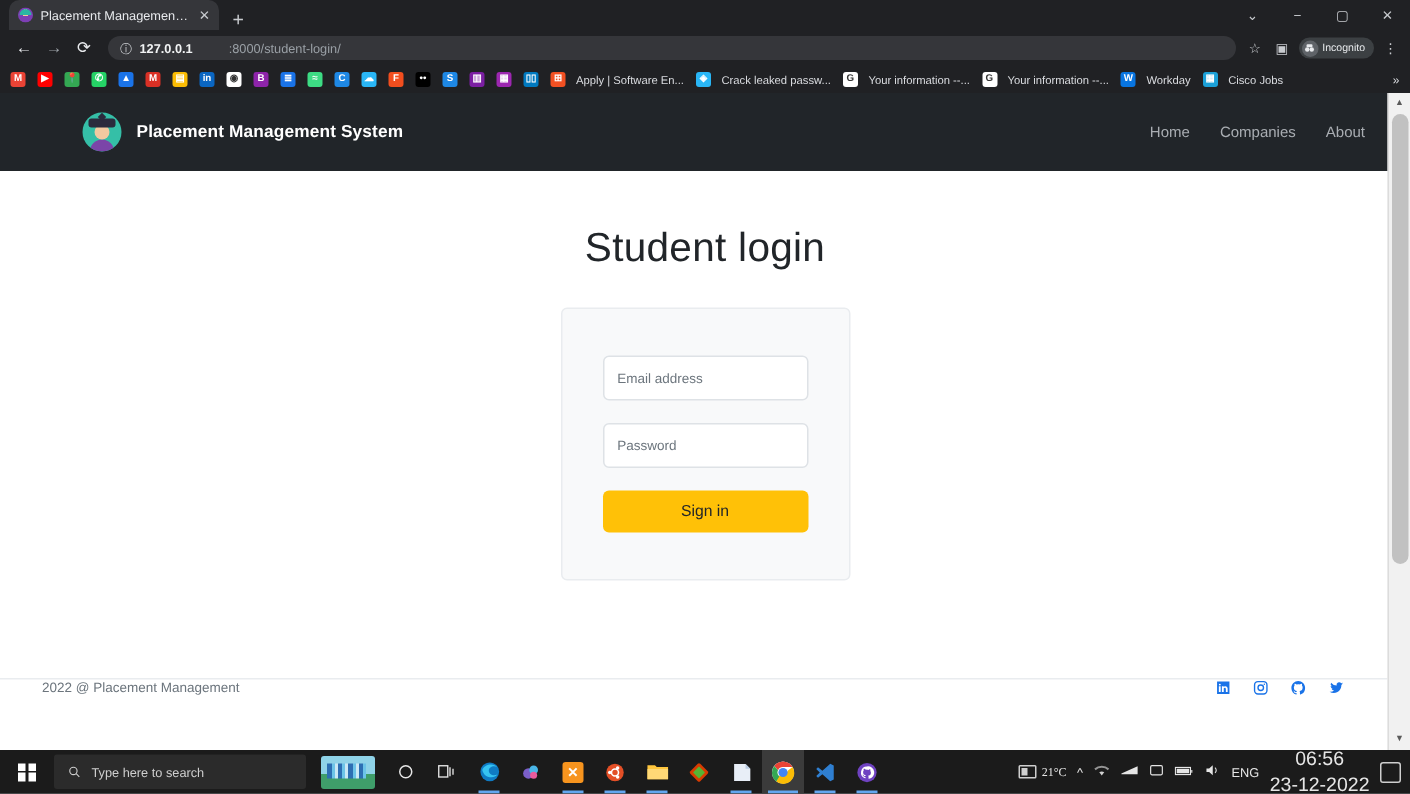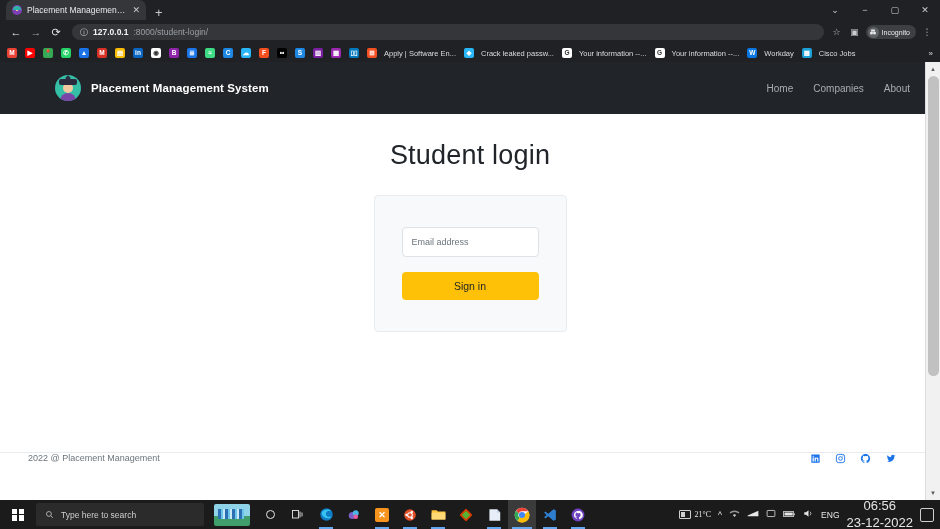--- a/index.html
+++ b/index.html
@@ -37,21 +37,21 @@
   .toolbar { height:24px; display:flex; align-items:center; padding:0 6px; gap:0; background:#202124; }
   .navbtn { width:20px; text-align:center; color:#9aa0a6; font-size:11px; line-height:1; }
   .navbtn.on { color:#e8eaed; }
   .omnibox {
     flex:1; height:16px; background:#35363a; border-radius:9px;
     display:flex; align-items:center; gap:5px; padding:0 8px; margin:0 6px;
     font-size:8.5px; color:#9aa0a6; overflow:hidden; white-space:nowrap;
   }
   .omni-info { font-size:8px; color:#c8cbcf; }
   .omni-host { color:#f1f3f4; font-weight:bold; }
-  .omni-path { color:#9aa0a6; }
+  .omni-path { color:#9aa0a6;margin-left:19px; }
   .tb-right { display:flex; align-items:center; gap:4px; }
   .tb-icon { color:#c8cbcf; font-size:9px; width:14px; text-align:center; }
   .incognito-pill {
     display:flex; align-items:center; gap:3px; height:14px;
     background:#3c4043; border-radius:8px; padding:0 6px 0 2px;
     color:#e8eaed; font-size:7px;
   }
   .incog-av { width:11px; height:11px; border-radius:50%; background:#5f6368;
     display:flex; align-items:center; justify-content:center; font-size:7px; color:#e8eaed; }
 
@@ -77,21 +77,21 @@
   .brand-logo .cap::after{ content:""; position:absolute; left:7px; top:-3px; width:4px; height:4px;
                      background:#2b2b3d; transform:rotate(45deg); }
   .brand-logo .face { position:absolute; left:8px; top:8px; width:10px; height:10px;
                      background:#f2c9a0; border-radius:50%; }
   .brand-logo .body { position:absolute; left:5px; bottom:0; width:16px; height:8px;
                      background:#7b45a8; border-radius:8px 8px 0 0; }
   .brand-text { color:#fff; font-size:11.5px; font-weight:bold; letter-spacing:.1px; }
   .nav-links { margin-left:auto; display:flex; align-items:center; gap:20px; }
   .nav-link { color:#a9adb2; font-size:10px; }
 
-  .page-body { background:#fff; padding-top:26px; height:386px; position:relative; }
+  .page-body { background:#fff; padding-top:36px; height:386px; position:relative; }
   .page-title { text-align:center; font-size:27px; font-weight:400; color:#212529; letter-spacing:.2px; }
 
   .card { width:193px; margin:24px auto 0; background:#f8f9fa;
           border:1px solid #e9ecef; border-radius:4px; padding:31px 27px 31px; }
   .field { width:100%; height:30px; background:#fff; border:1px solid #dee2e6;
            border-radius:4px; padding:0 9px; font-size:9px; color:#6c757d;
            font-family:"Liberation Sans", sans-serif; display:flex; align-items:center; }
   .field + .field { margin-top:15px; }
   .signin-btn { width:100%; height:28px; margin-top:15px; border:none; border-radius:4px;
                 background:#ffc107; color:#212529; font-size:10.5px;
@@ -295,20 +295,21 @@
         <a class="nav-link">Companies</a>
         <a class="nav-link">About</a>
       </div>
     </div>
 
     <div class="page-body">
       <h1 class="page-title">Student login</h1>
 
       <form class="card">
         <div class="field">Email address</div>
+        <div class="field">Password</div>
         <button type="button" class="signin-btn">Sign in</button>
       </form>
 
       <div class="footer">
         <span class="footer-text">2022 @ Placement Management</span>
         <div class="socials">
           <a class="soc">
             <svg width="11" height="11" viewBox="0 0 24 24" fill="#1a73e8">
                 <path d="M3 3h18v18H3V3zm5.3 15.3V9.8H5.6v8.5h2.7zM7 8.6c.9 0 1.4-.6 1.4-1.3C8.4 6.5 7.9 6 7 6s-1.4.5-1.4 1.3c0 .7.5 1.3 1.4 1.3zm11.4 9.7v-4.9c0-2.5-1.4-3.7-3.2-3.7-1.5 0-2.1.8-2.5 1.4V9.8h-2.7c0 .8 0 8.5 0 8.5h2.7v-4.7c0-.3 0-.5.1-.7.2-.5.7-1 1.5-1 1 0 1.5.8 1.5 2v4.4h2.6z"></path>
               </svg>

